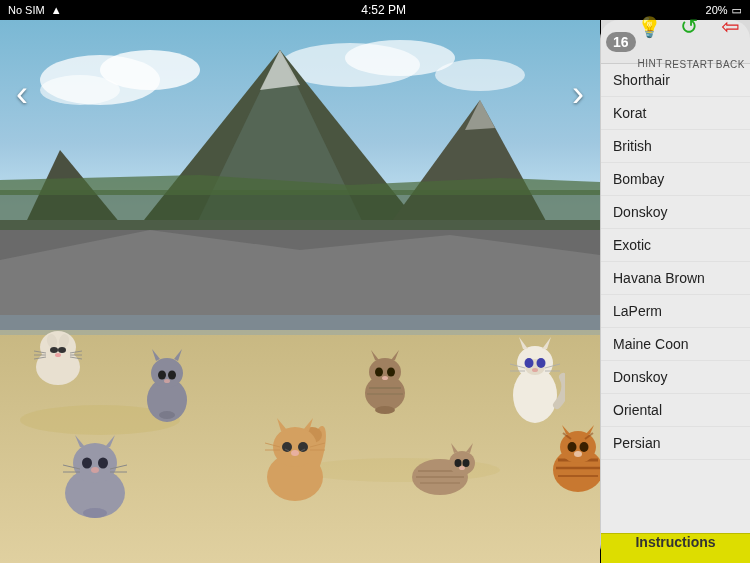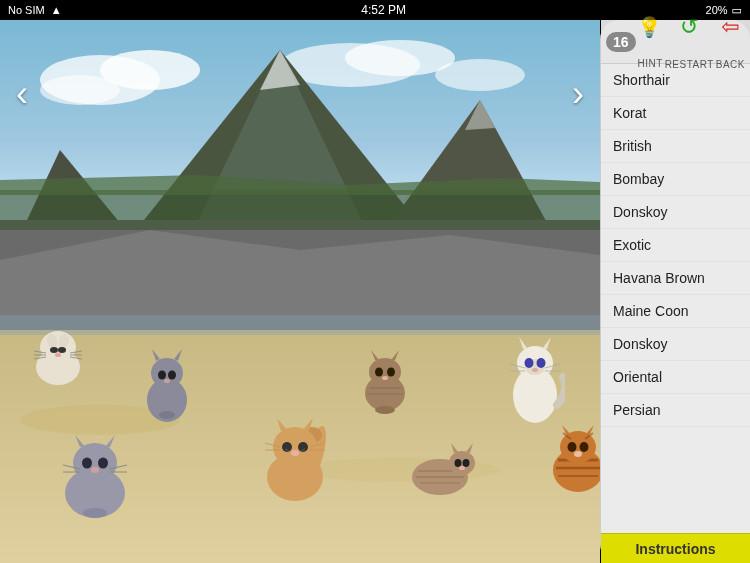--- a/index.html
+++ b/index.html
@@ -74,21 +74,21 @@
       flex: 1; overflow-y: auto; padding: 0;
     }
     .breed-item {
       padding: 8px 12px; border-bottom: 1px solid #e0e0e0; cursor: pointer;
       font-size: 14px; color: #222; background: transparent;
       transition: background 0.1s;
     }
 
     
     #instructions-btn {
-      height: 30px; background: #dddd00; display: flex; align-items: center; justify-content: center;
+      height: 30px; background: #dddd00; display: flex; justify-content: center;
       cursor: pointer; border-top: 1px solid #bbbb00;
     }
     #instructions-btn span { font-size: 14px; font-weight: bold; color: #333; }
 
     
     .cat {
       position: absolute; user-select: none;
     }
     
     .cat-body {
@@ -349,20 +349,21 @@
   </div>
 
   <div id="breeds-list">
   <div class="breed-item">Shorthair</div>
       <div class="breed-item">Korat</div>
       <div class="breed-item">British</div>
       <div class="breed-item">Bombay</div>
       <div class="breed-item">Donskoy</div>
       <div class="breed-item">Exotic</div>
       <div class="breed-item">Havana Brown</div>
+      <div class="breed-item">LaPerm</div>
       <div class="breed-item">Maine Coon</div>
       <div class="breed-item">Donskoy</div>
       <div class="breed-item">Oriental</div>
       <div class="breed-item">Persian</div>
     </div>
 
   <div id="instructions-btn">
     <span>Instructions</span>
   </div>
 </div>

